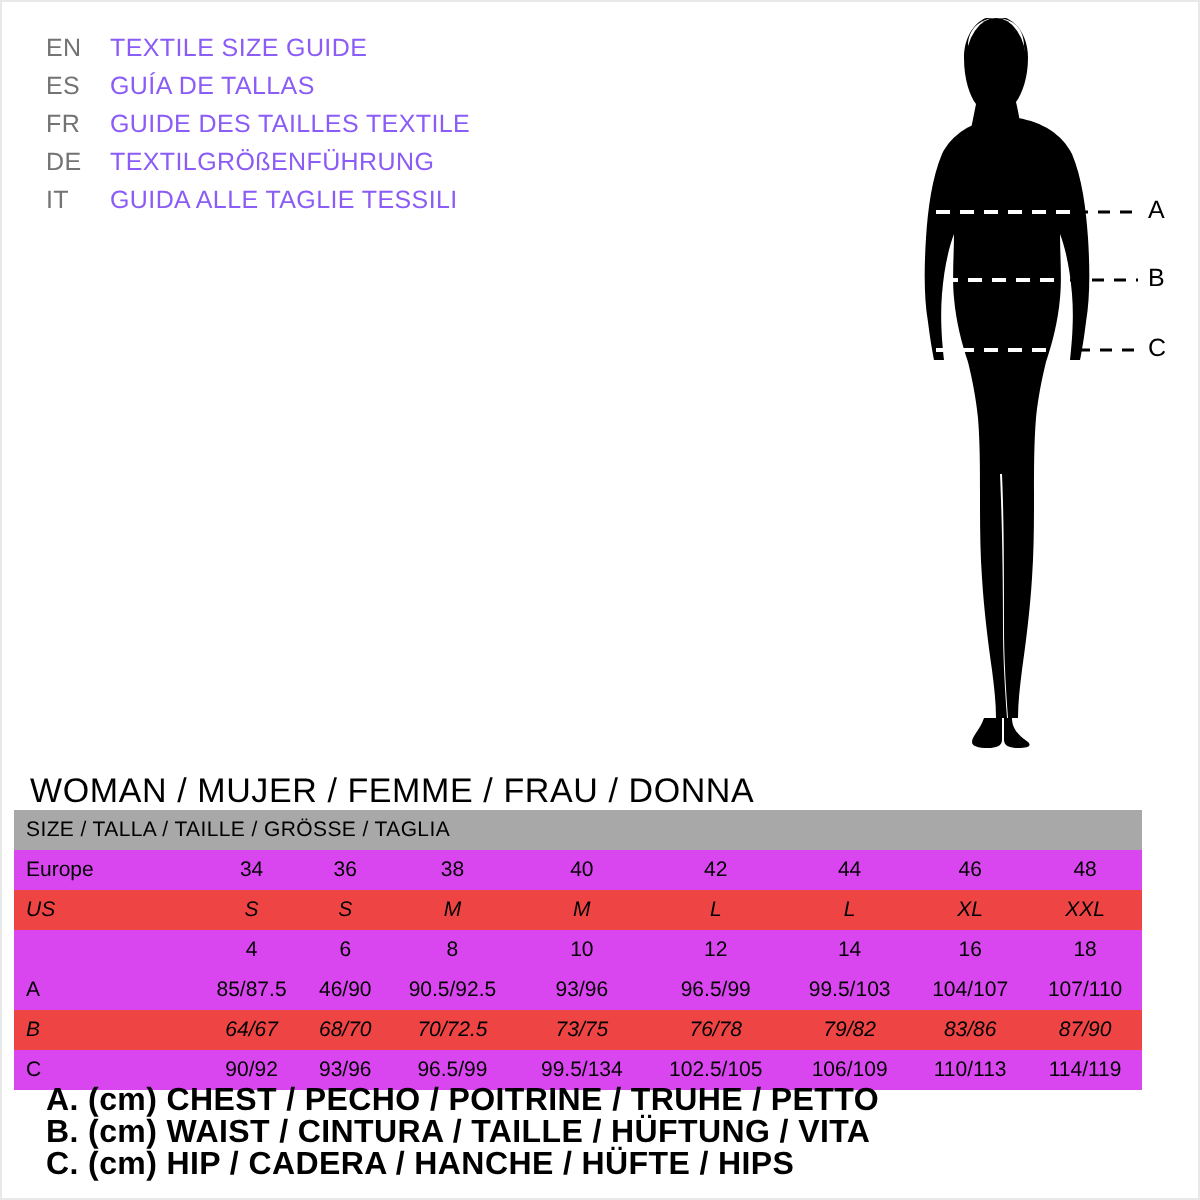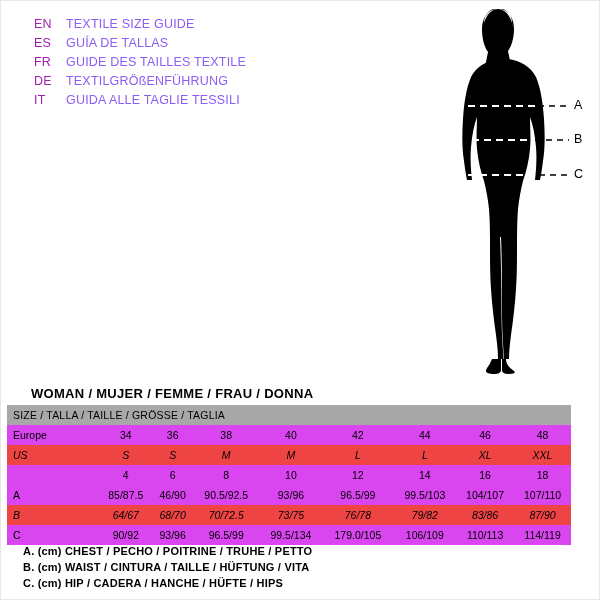--- a/index.html
+++ b/index.html
@@ -31,44 +31,43 @@
   .lang-row {
     display: flex;
     align-items: baseline;
     height: 19px;
     font-size: 12.5px;
     letter-spacing: .2px;
   }
   .lang-code {
     width: 32px;
     flex: 0 0 32px;
-    color: #a21caf;
-    margin-left: 11px;
+    color: #737373;
   }
   .lang-text {
     color: #8b5cf6;
   }
 
   
   .figure-wrap {
     position: absolute;
     top: 8px;
     left: 405px;
     width: 190px;
     height: 365px;
   }
   .figure-wrap svg { display: block; }
 
   
   .woman-heading {
     position: absolute;
     top: 385px;
-    left: 30px;
-    font-size: 13px;
-    font-weight: bold;
+    left: 14px;
+    font-size: 17px;
+    font-weight: normal;
     letter-spacing: .3px;
   }
 
   
   .size-table {
     position: absolute;
     top: 404px;
     left: 6px;
     width: 564px;
     border-collapse: collapse;
@@ -97,21 +96,21 @@
   .row-plain td { background: #d946ef; }
 
   
   .notes {
     position: absolute;
     top: 542px;
     left: 22px;
     width: 540px;
   }
   .note-line {
-    font-size: 11px;
+    font-size: 16px;
     font-weight: bold;
     line-height: 16px;
     letter-spacing: .2px;
   }
 </style>
 </head>
 <body>
 
 <div id="page">
 
@@ -273,21 +272,21 @@
         <td>83/86</td>
         <td>87/90</td>
       </tr>
 
       <tr class="row-plain">
         <td class="lbl">C</td>
         <td>90/92</td>
         <td>93/96</td>
         <td>96.5/99</td>
         <td>99.5/134</td>
-        <td>179.0/105</td>
+        <td>102.5/105</td>
         <td>106/109</td>
         <td>110/113</td>
         <td>114/119</td>
       </tr>
     </tbody>
   </table>
 
   <div class="notes">
     <div class="note-line">A. (cm) CHEST / PECHO / POITRINE / TRUHE / PETTO</div>
     <div class="note-line">B. (cm) WAIST / CINTURA / TAILLE / HÜFTUNG / VITA</div>

